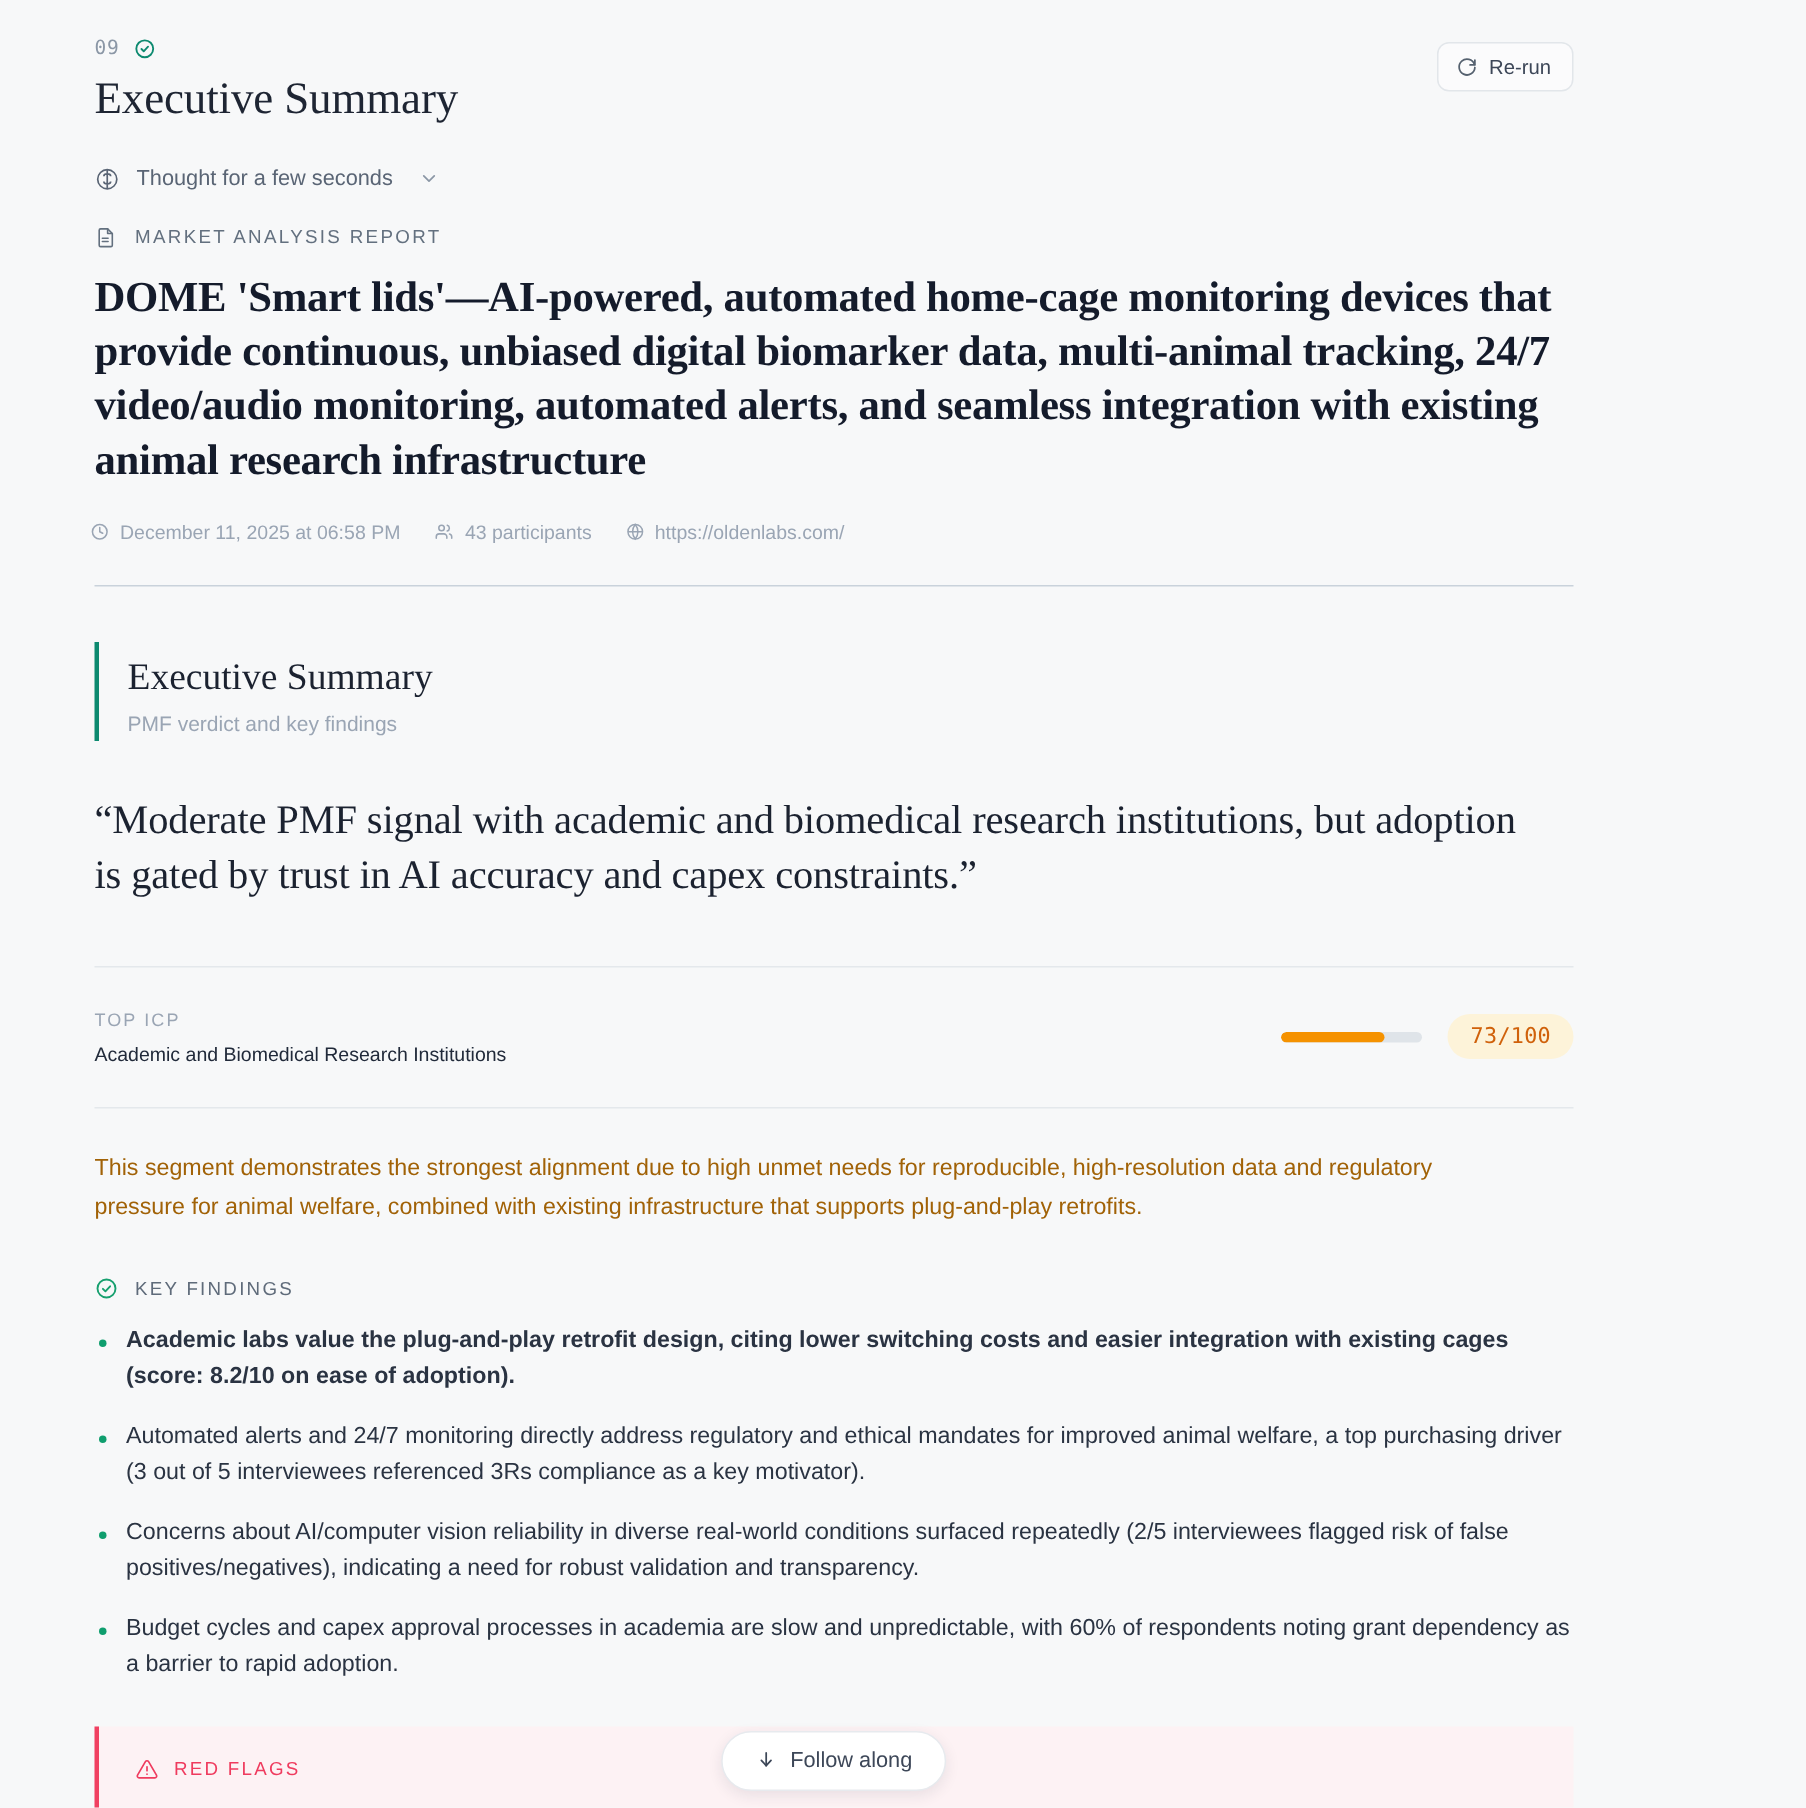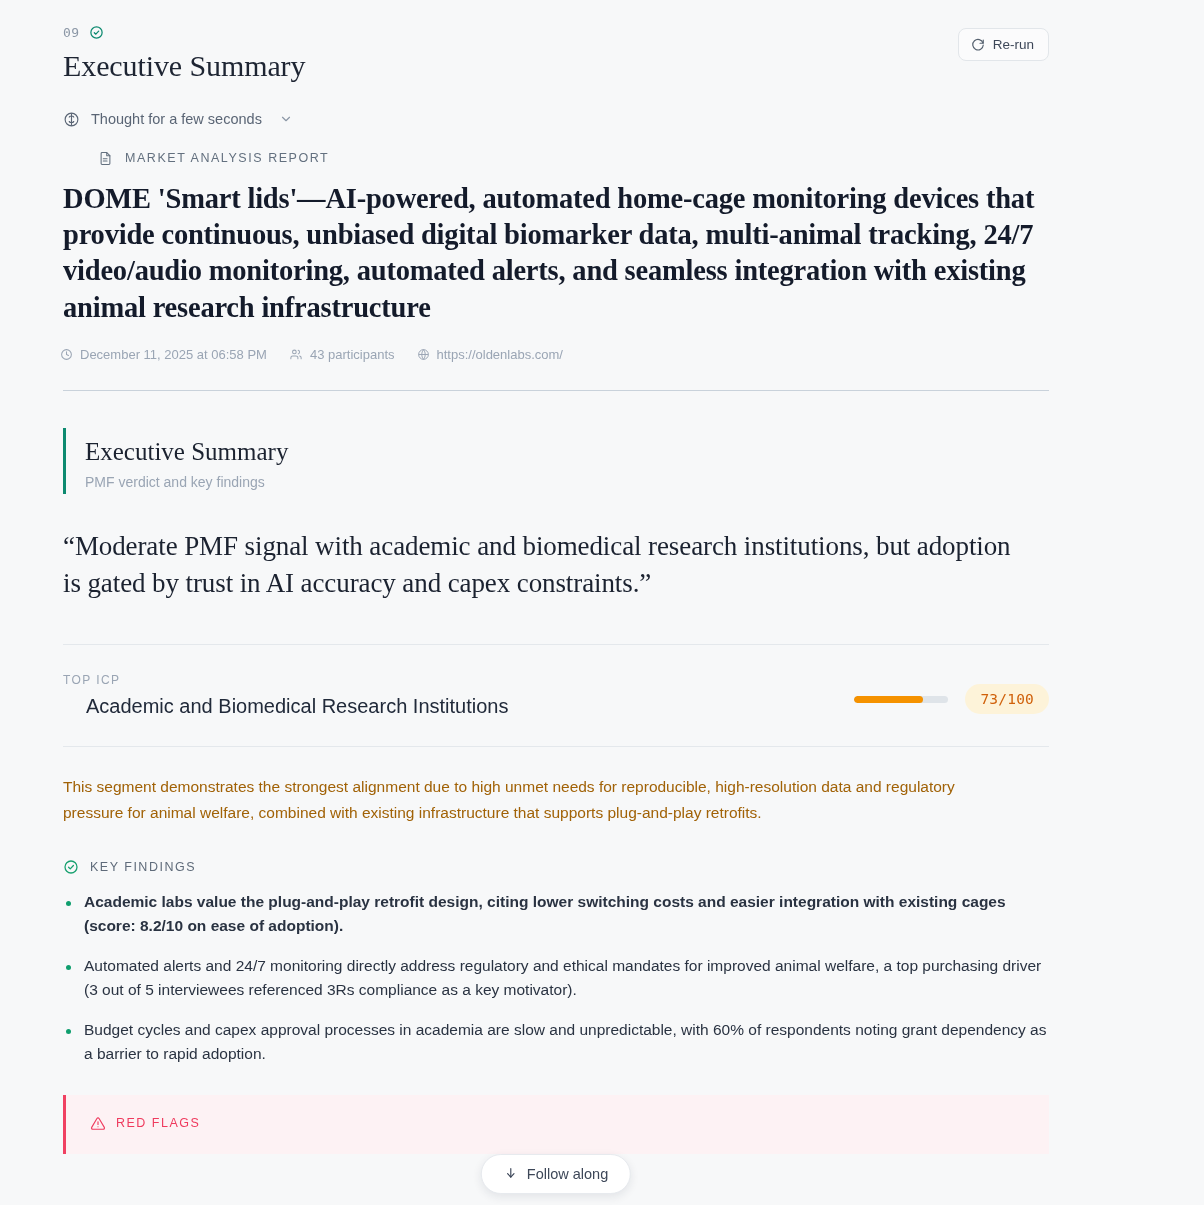--- a/index.html
+++ b/index.html
@@ -84,21 +84,21 @@
     margin-left: 6px;
     color: #8b97a6;
     display: inline-flex;
   }
 
   
   .kicker-row {
     display: flex;
     align-items: center;
     gap: 12px;
-    padding: 0 98px;
+    padding: 0 63px;
     margin-top: 18px;
     height: 20px;
   }
   .kicker-text {
     font-size: 12.5px;
     letter-spacing: 1.55px;
     color: #63707f;
     font-weight: 400;
   }
 
@@ -191,25 +191,24 @@
     padding: 0 63px;
     margin-top: 28px;
     padding-bottom: 28px;
   }
   .icp-label {
     font-size: 12px;
     letter-spacing: 1.4px;
     color: #9aa5b4;
   }
   .icp-name {
-    font-size: 20px;
+    font-size: 13px;
     color: #212a3a;
     margin-top: 8px;
     font-weight: 400;
-    margin-left: 23px;
   }
   .icp-score-wrap {
     display: flex;
     align-items: center;
     gap: 17px;
     padding-bottom: 4px;
   }
   .score-track {
     width: 94px;
     height: 7px;
@@ -444,20 +443,21 @@
       <svg width="16" height="16" viewBox="0 0 24 24" fill="none" stroke="#17a06f" stroke-width="1.9">
         <circle cx="12" cy="12" r="9"></circle>
         <path d="M8.4 12.3l2.5 2.5 4.7-5" stroke-linecap="round" stroke-linejoin="round"></path>
       </svg>
     </span>
     <span class="kf-head-text">KEY FINDINGS</span>
   </div>
   <ul class="kf-list" id="kfList">
       <li class="kf-item">Academic labs value the plug-and-play retrofit design, citing lower switching costs and easier integration with existing cages (score: 8.2/10 on ease of adoption).</li>
       <li class="kf-item">Automated alerts and 24/7 monitoring directly address regulatory and ethical mandates for improved animal welfare, a top purchasing driver (3 out of 5 interviewees referenced 3Rs compliance as a key motivator).</li>
+      <li class="kf-item">Concerns about AI/computer vision reliability in diverse real-world conditions surfaced repeatedly (2/5 interviewees flagged risk of false positives/negatives), indicating a need for robust validation and transparency.</li>
       <li class="kf-item">Budget cycles and capex approval processes in academia are slow and unpredictable, with 60% of respondents noting grant dependency as a barrier to rapid adoption.</li>
     </ul>
 
   <div class="rf-box">
     <div class="rf-head">
       <span>
         <svg width="16" height="15" viewBox="0 0 24 24" fill="none" stroke="#ef3b5e" stroke-width="1.8" stroke-linecap="round" stroke-linejoin="round">
           <path d="M10.3 3.9L1.9 18.2a2 2 0 0 0 1.7 3h16.8a2 2 0 0 0 1.7-3L13.7 3.9a2 2 0 0 0-3.4 0z"></path>
           <line x1="12" y1="9.3" x2="12" y2="13.6"></line>
           <line x1="12" y1="17.2" x2="12.01" y2="17.2"></line>

